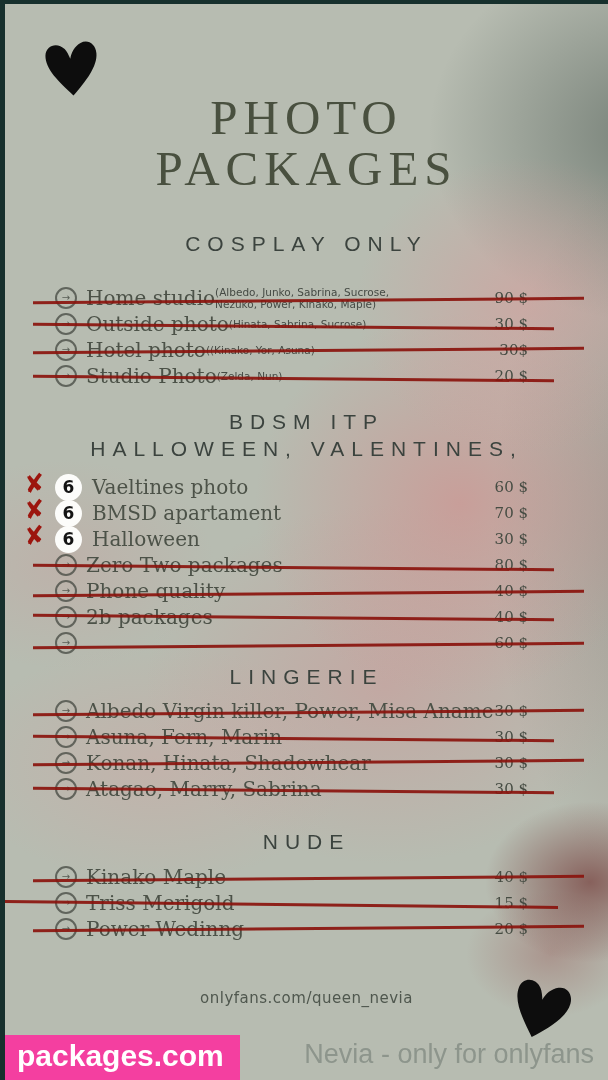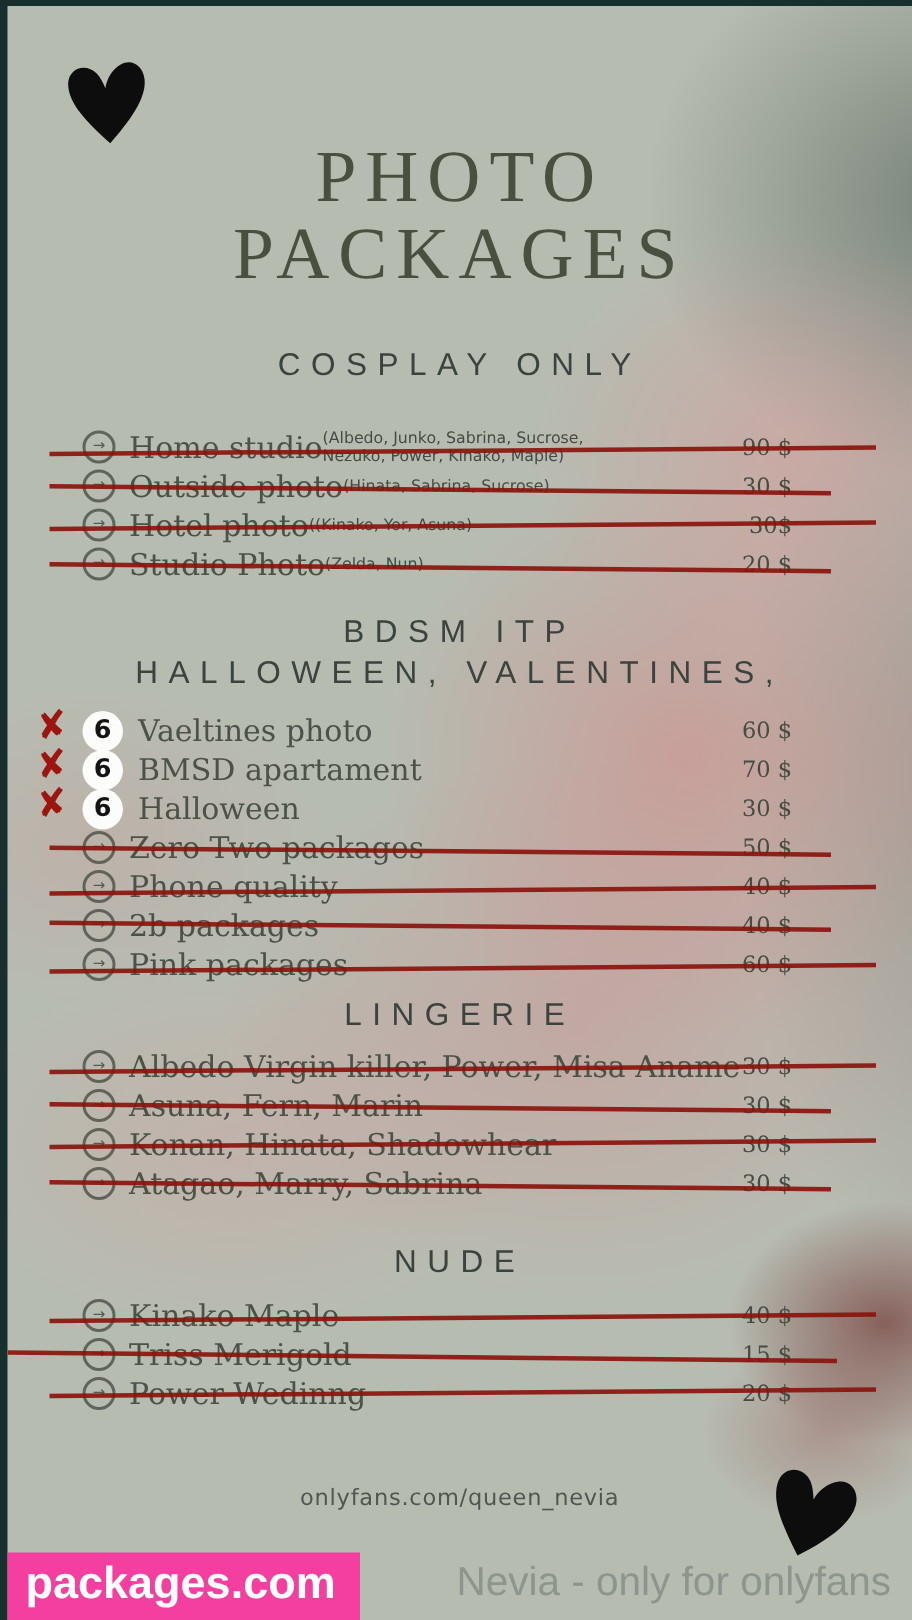--- a/index.html
+++ b/index.html
@@ -169,21 +169,21 @@
     <span class="price">30 $</span>
 
   </div>
       <div class="row">
 
     <span class="bullet">
           <i>→</i>
         </span>
     <span class="name">Zero Two packages</span>
     <span class="fill"></span>
-    <span class="price">50 $</span>
+    <span class="price">80 $</span>
     <span class="strike"></span>
   </div>
       <div class="row">
 
     <span class="bullet">
           <i>→</i>
         </span>
     <span class="name">Phone quality</span>
     <span class="fill"></span>
     <span class="price">40 $</span>
@@ -197,21 +197,20 @@
     <span class="name">2b packages</span>
     <span class="fill"></span>
     <span class="price">40 $</span>
     <span class="strike"></span>
   </div>
       <div class="row">
 
     <span class="bullet">
           <i>→</i>
         </span>
-    <span class="name">Pink packages</span>
     <span class="fill"></span>
     <span class="price">60 $</span>
     <span class="strike"></span>
   </div>
     </div>
 
   <div class="section-title hdr-lingerie">LINGERIE</div>
   <div class="list list-lingerie">
       <div class="row">
 

